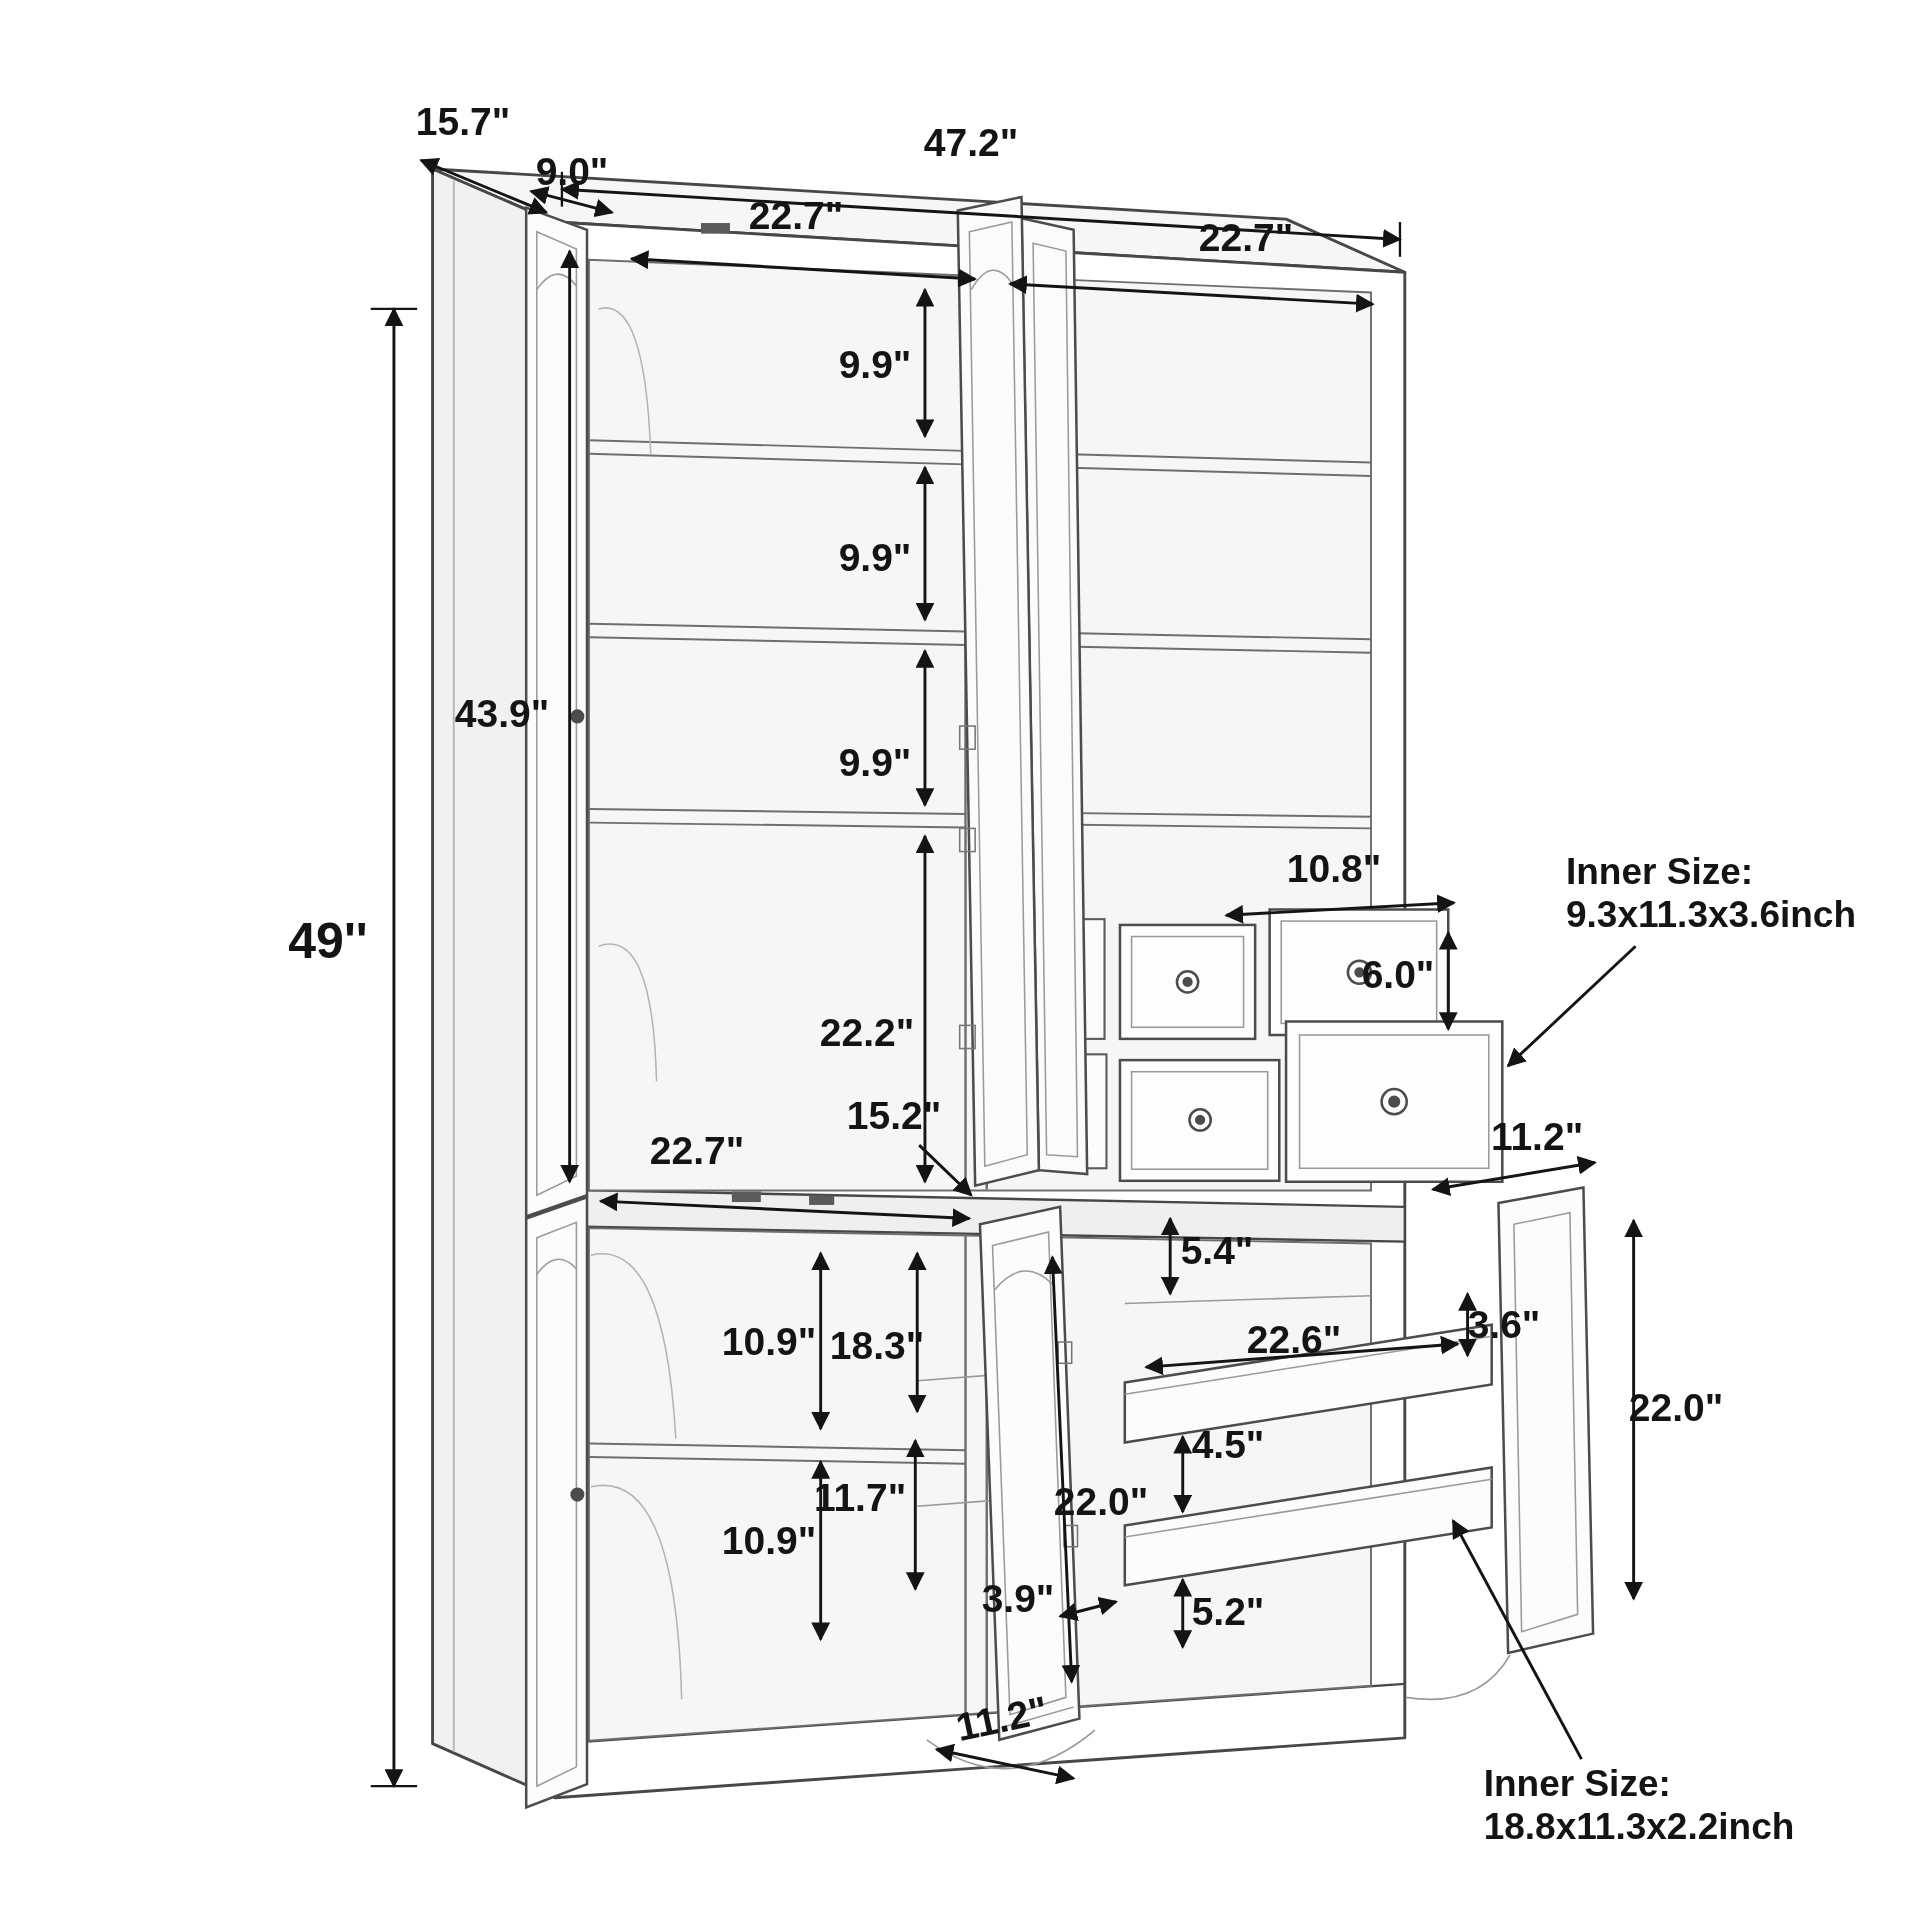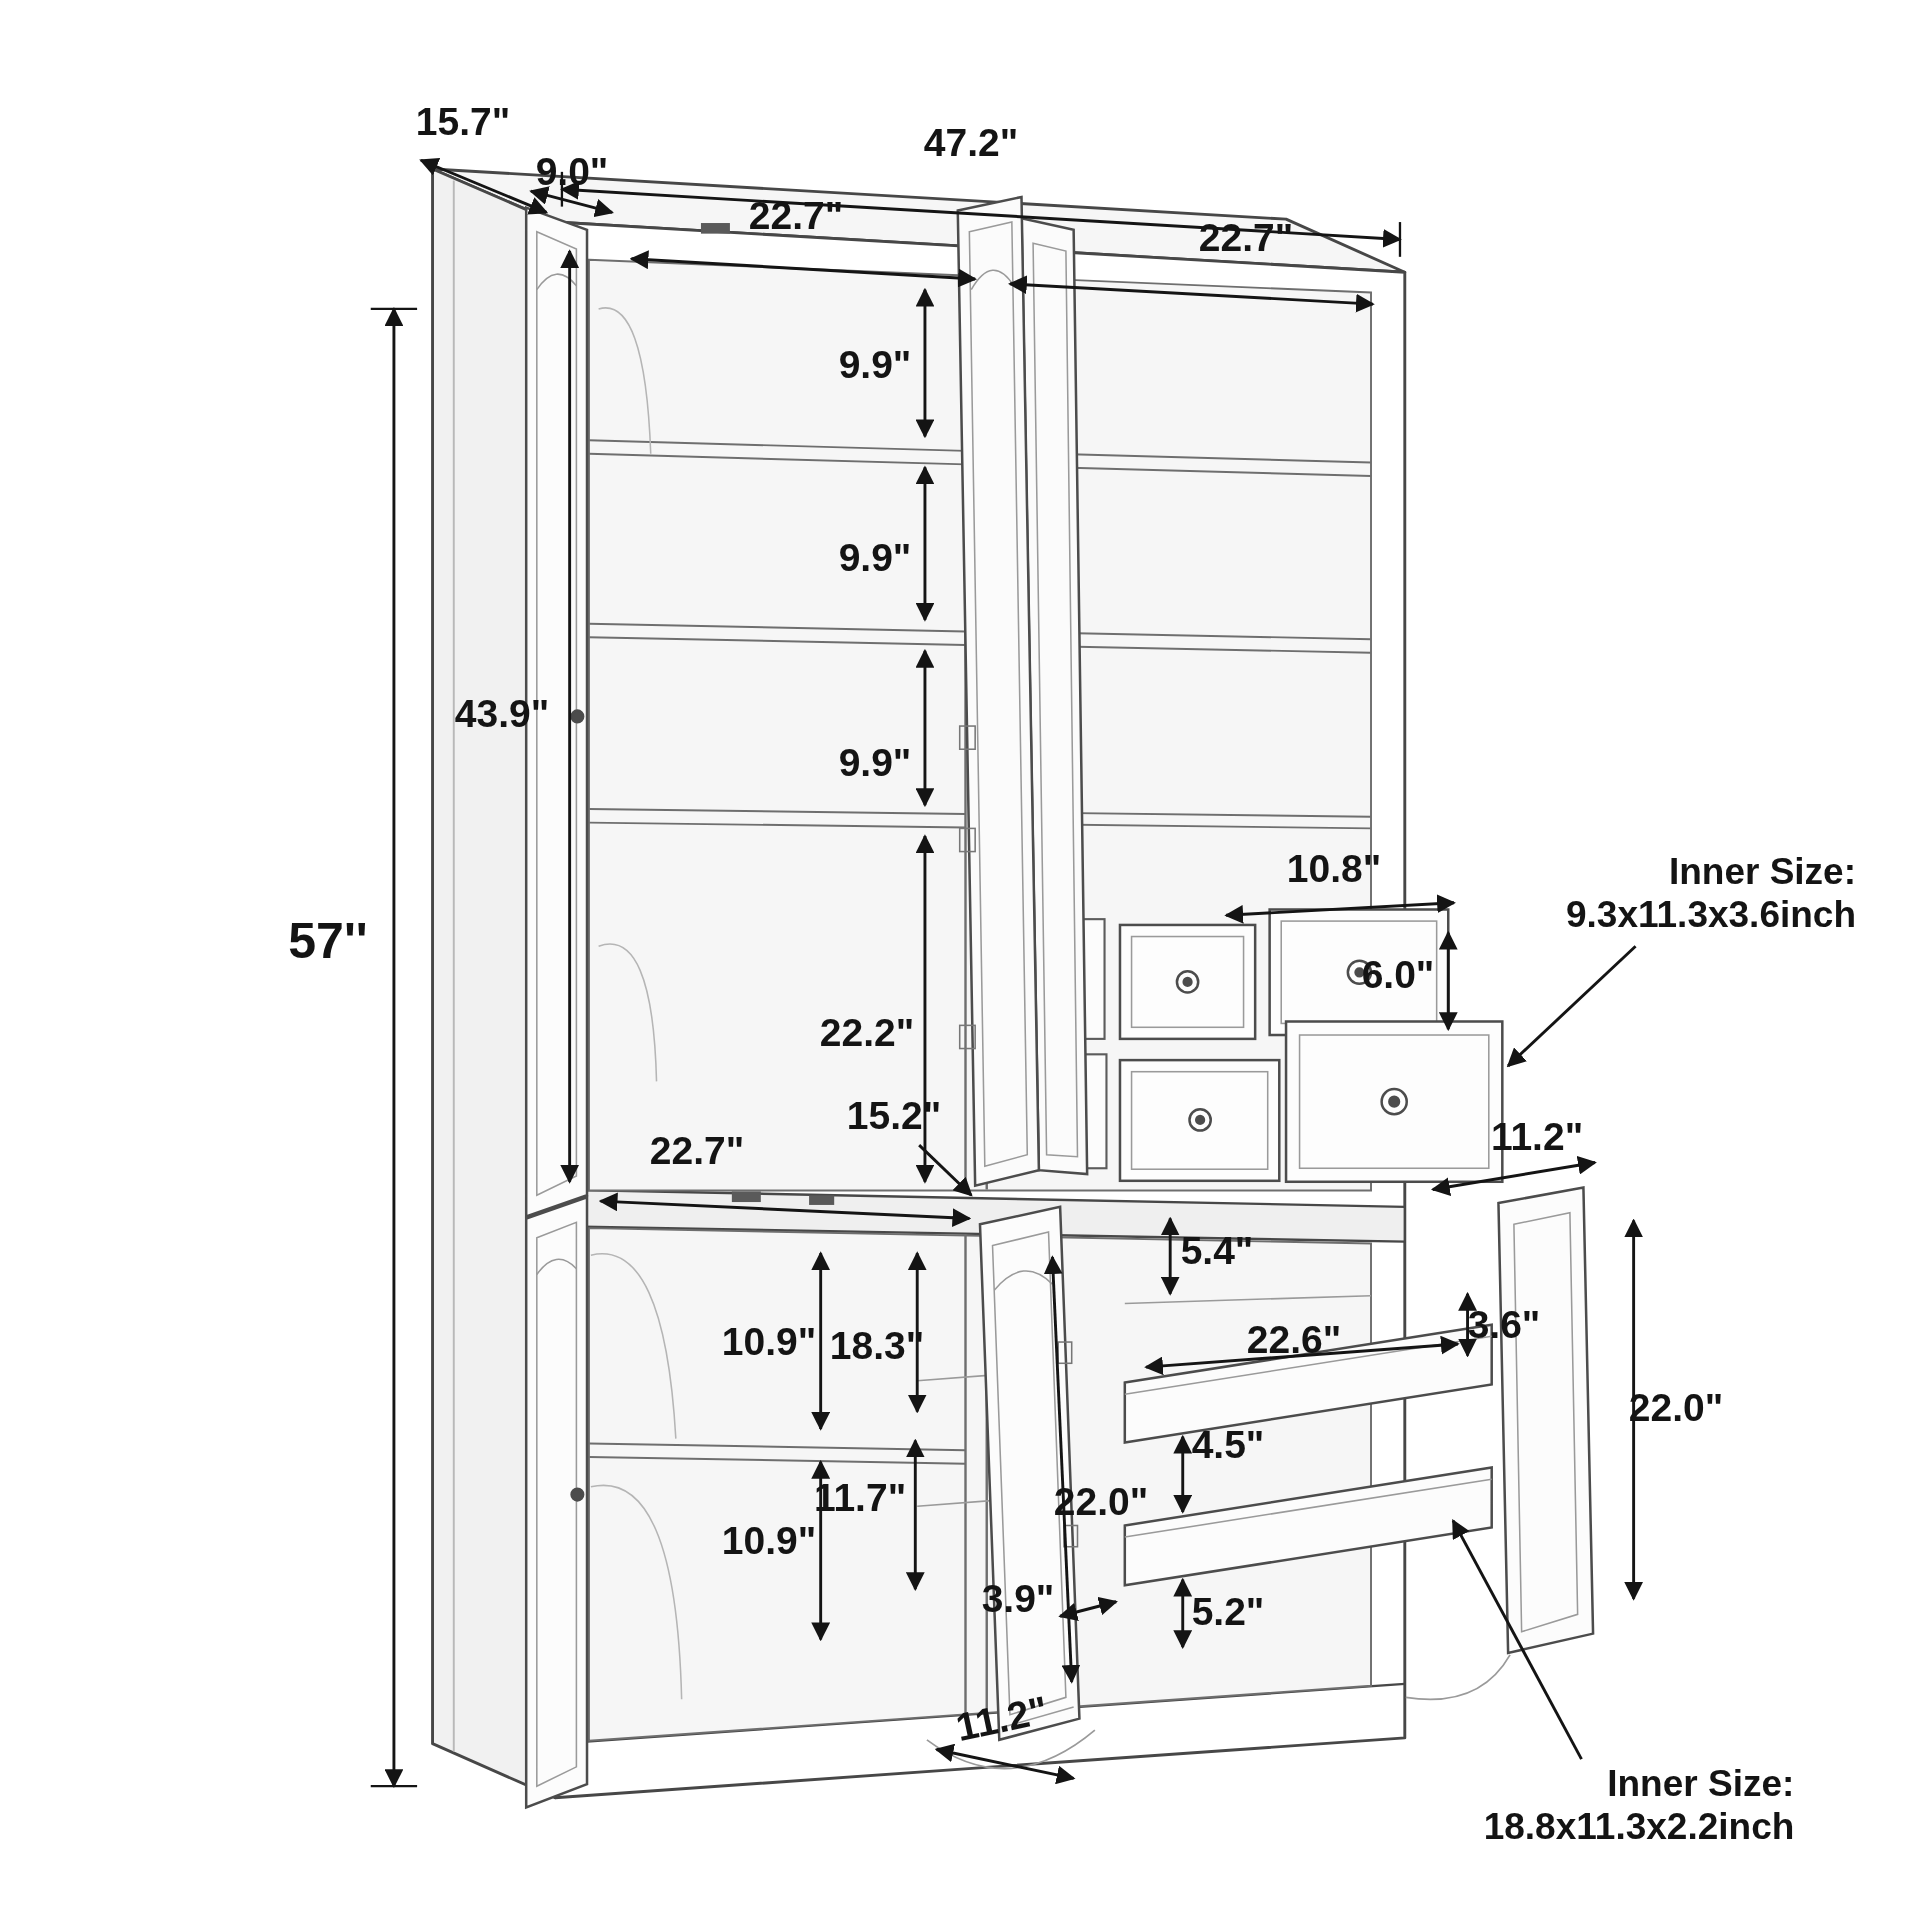--- a/index.html
+++ b/index.html
@@ -3,21 +3,21 @@
 <meta charset="utf-8">
 <style>
   html,body{margin:0;padding:0;background:#fff;}
   .stage{position:relative;width:1931px;height:1931px;background:#ffffff;overflow:hidden;
          font-family:"Liberation Sans",sans-serif;}
   svg.drawing{position:absolute;left:0;top:0;}
   .dim-label{position:absolute;transform:translate(-50%,-50%);font-weight:bold;
              font-size:39px;color:#141414;white-space:nowrap;z-index:5;}
   .dim-label.big{font-size:50px;}
   .dim-label.tilt{transform:translate(-50%,-50%) rotate(-12deg);}
-  .annot{position:absolute;transform:translate(-50%,-50%);text-align:right;z-index:5;}
+  .annot{position:absolute;transform:translate(-50%,-50%);text-align:left;z-index:5;}
   .annot div{font-weight:bold;font-size:37px;color:#141414;white-space:nowrap;line-height:1.15;}
 </style>
 </head>
 <body>
 
 <div class="stage">
 
 <svg class="drawing" width="1931" height="1931" viewBox="0 0 2000 2000">
   <defs>
     <marker id="ah" viewBox="0 0 10 10" refX="9" refY="5" markerWidth="6.5" markerHeight="6.5" orient="auto-start-reverse">
@@ -189,21 +189,21 @@
 
 <div class="dim-label" style="left:463px;top:122px">15.7"</div>
 <div class="dim-label" style="left:971px;top:143px">47.2"</div>
 <div class="dim-label" style="left:572px;top:172px">9.0"</div>
 <div class="dim-label" style="left:796px;top:216px">22.7"</div>
 <div class="dim-label" style="left:1246px;top:238px">22.7"</div>
 <div class="dim-label" style="left:875px;top:365px">9.9"</div>
 <div class="dim-label" style="left:875px;top:558px">9.9"</div>
 <div class="dim-label" style="left:875px;top:763px">9.9"</div>
 <div class="dim-label" style="left:502px;top:714px">43.9"</div>
-<div class="dim-label big" style="left:328px;top:941px">57''</div>
+<div class="dim-label big" style="left:328px;top:941px">49''</div>
 <div class="dim-label" style="left:867px;top:1033px">22.2"</div>
 <div class="dim-label" style="left:894px;top:1116px">15.2"</div>
 <div class="dim-label" style="left:697px;top:1151px">22.7"</div>
 <div class="dim-label" style="left:1334px;top:869px">10.8"</div>
 <div class="dim-label" style="left:1398px;top:975px">6.0"</div>
 <div class="dim-label" style="left:1537px;top:1137px">11.2"</div>
 <div class="dim-label" style="left:1217px;top:1251px">5.4"</div>
 <div class="dim-label" style="left:769px;top:1342px">10.9"</div>
 <div class="dim-label" style="left:877px;top:1346px">18.3"</div>
 <div class="dim-label" style="left:1294px;top:1340px">22.6"</div>

